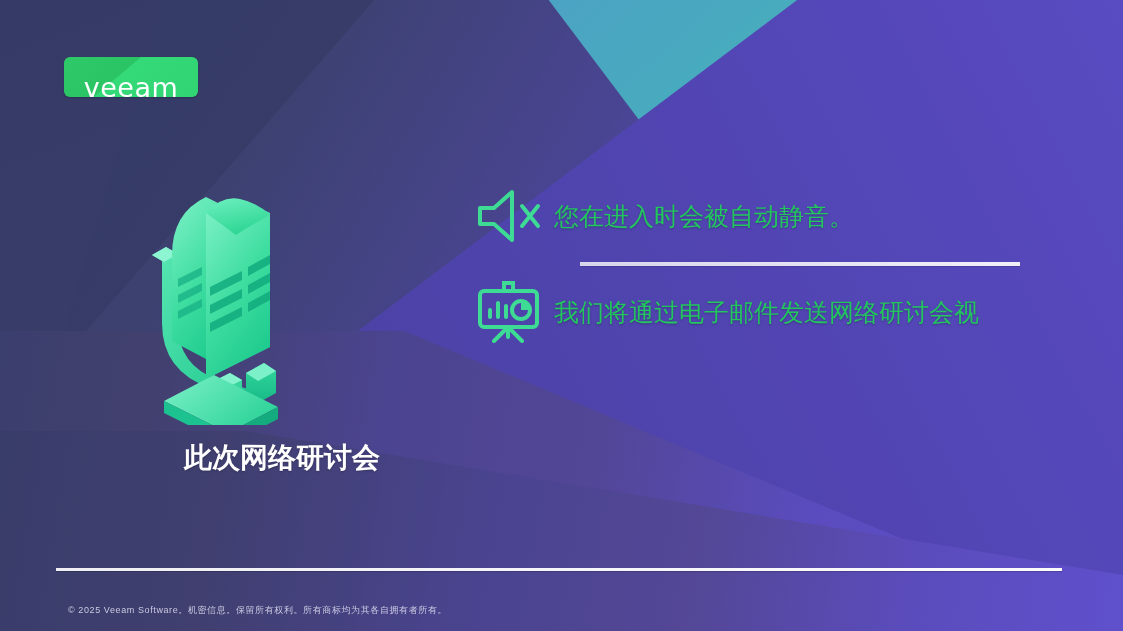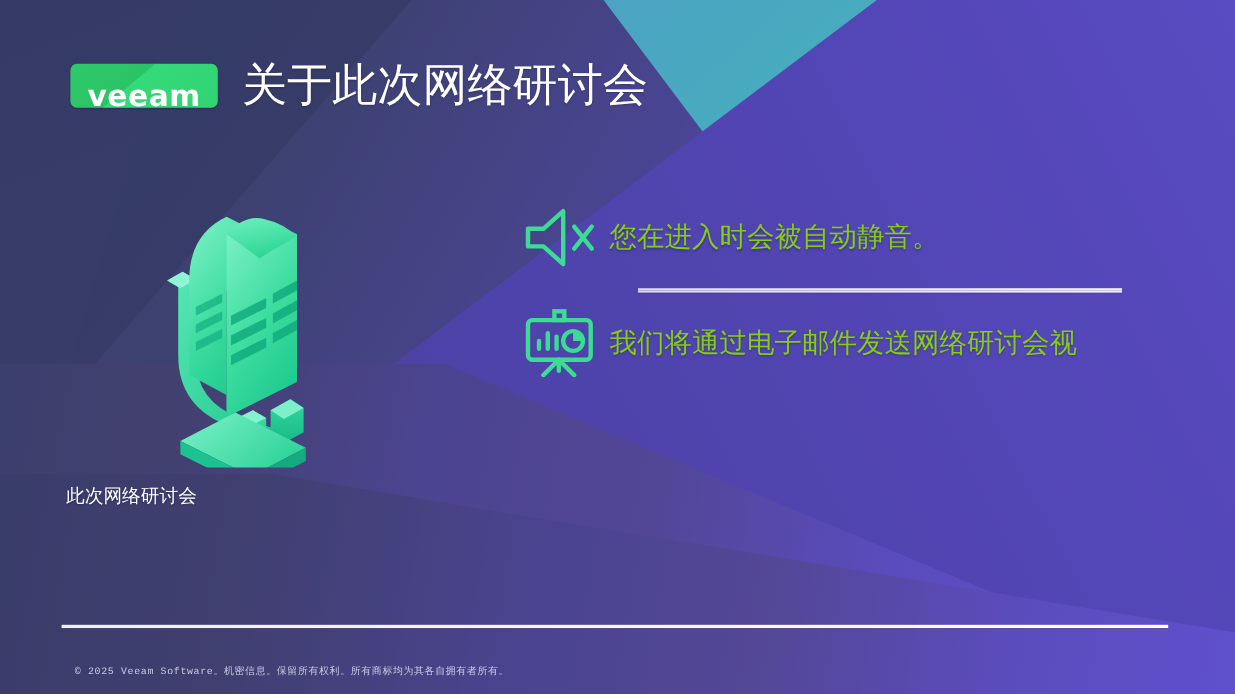--- a/index.html
+++ b/index.html
@@ -96,21 +96,21 @@
     border-radius: 6px;
     background: linear-gradient(140deg, #2fc96a 0%, #2bc464 42%, #34d978 43%, #31d473 100%);
     display: flex;
     align-items: center;
     justify-content: center;
     box-shadow: 0 1px 2px rgba(0,0,0,0.18);
   }
   .logo-text {
     color: #ffffff;
     font-size: 27px;
-    font-weight: 700;
+    font-weight: 400;
     letter-spacing: 0.5px;
     line-height: 1;
     font-family: "DejaVu Sans", sans-serif;
     margin-top: 20px;
   }
   .title {
     color: #ffffff;
     font-size: 41px;
     font-weight: 400;
     line-height: 1;
@@ -124,24 +124,24 @@
     left: 118px;
     top: 175px;
     width: 230px;
     height: 250px;
   }
   .mic-caption {
     position: absolute;
     left: 60px;
     top: 440px;
     width: 320px;
-    text-align: left;
+    text-align: right;
     color: #ffffff;
-    font-size: 17px;
-    font-weight: 400;
+    font-size: 28px;
+    font-weight: 700;
     line-height: 1.32;
     text-shadow: 0 1px 2px rgba(0,0,0,0.25);
   }
 
   
   .rows {
     position: absolute;
     left: 476px;
     top: 170px;
     width: 552px;
@@ -152,21 +152,21 @@
     min-height: 92px;
   }
   .row-icon {
     width: 78px;
     flex: 0 0 78px;
     display: flex;
     align-items: center;
     justify-content: flex-start;
   }
   .row-text {
-    color: #84cc16;
+    color: #22c55e;
     font-size: 25px;
     line-height: 1.3;
     text-shadow: 0 1px 2px rgba(0,0,0,0.25);
   }
   .divider {
     height: 2px;
     margin-left: 104px;
     width: 440px;
     background: linear-gradient(90deg, rgba(255,255,255,0.78), rgba(255,255,255,0.92));
     box-shadow: 0 1px 0 rgba(0,0,0,0.12);
@@ -182,42 +182,41 @@
     background: linear-gradient(90deg, rgba(255,255,255,0.92), rgba(255,255,255,0.98));
     box-shadow: 0 1px 1px rgba(0,0,0,0.18);
   }
   .footer-text {
     position: absolute;
     left: 68px;
     top: 604px;
     color: #d2d0e8;
     font-size: 9px;
     letter-spacing: 0.6px;
-    font-family: Liberation Mono, monospace;
+    font-family: Liberation Sans, sans-serif;
     opacity: 0.95;
   }
 </style>
 </head>
 <body>
 
 <div id="slide">
 
   <div class="bg-layer bg-base"></div>
   <div class="bg-band"></div>
   <div class="bg-wedge"></div>
   <div class="bg-tl"></div>
   <div class="bg-tl2"></div>
   <div class="bg-bottom"></div>
   <div class="bg-bottom2"></div>
 
   <div class="header">
     <div class="logo">
       <span class="logo-text">veeam</span>
     </div>
-    <div class="title">关于此次网络研讨会</div>
   </div>
 
   <div class="mic-wrap">
     <svg width="230" height="250" viewBox="0 0 230 250">
       <defs>
         <linearGradient id="gTop" x1="0" y1="0" x2="0.4" y2="1">
           <stop offset="0" stop-color="#6ef0c0"></stop>
           <stop offset="1" stop-color="#2fd694"></stop>
         </linearGradient>
         <linearGradient id="gSide" x1="0" y1="0" x2="0" y2="1">

